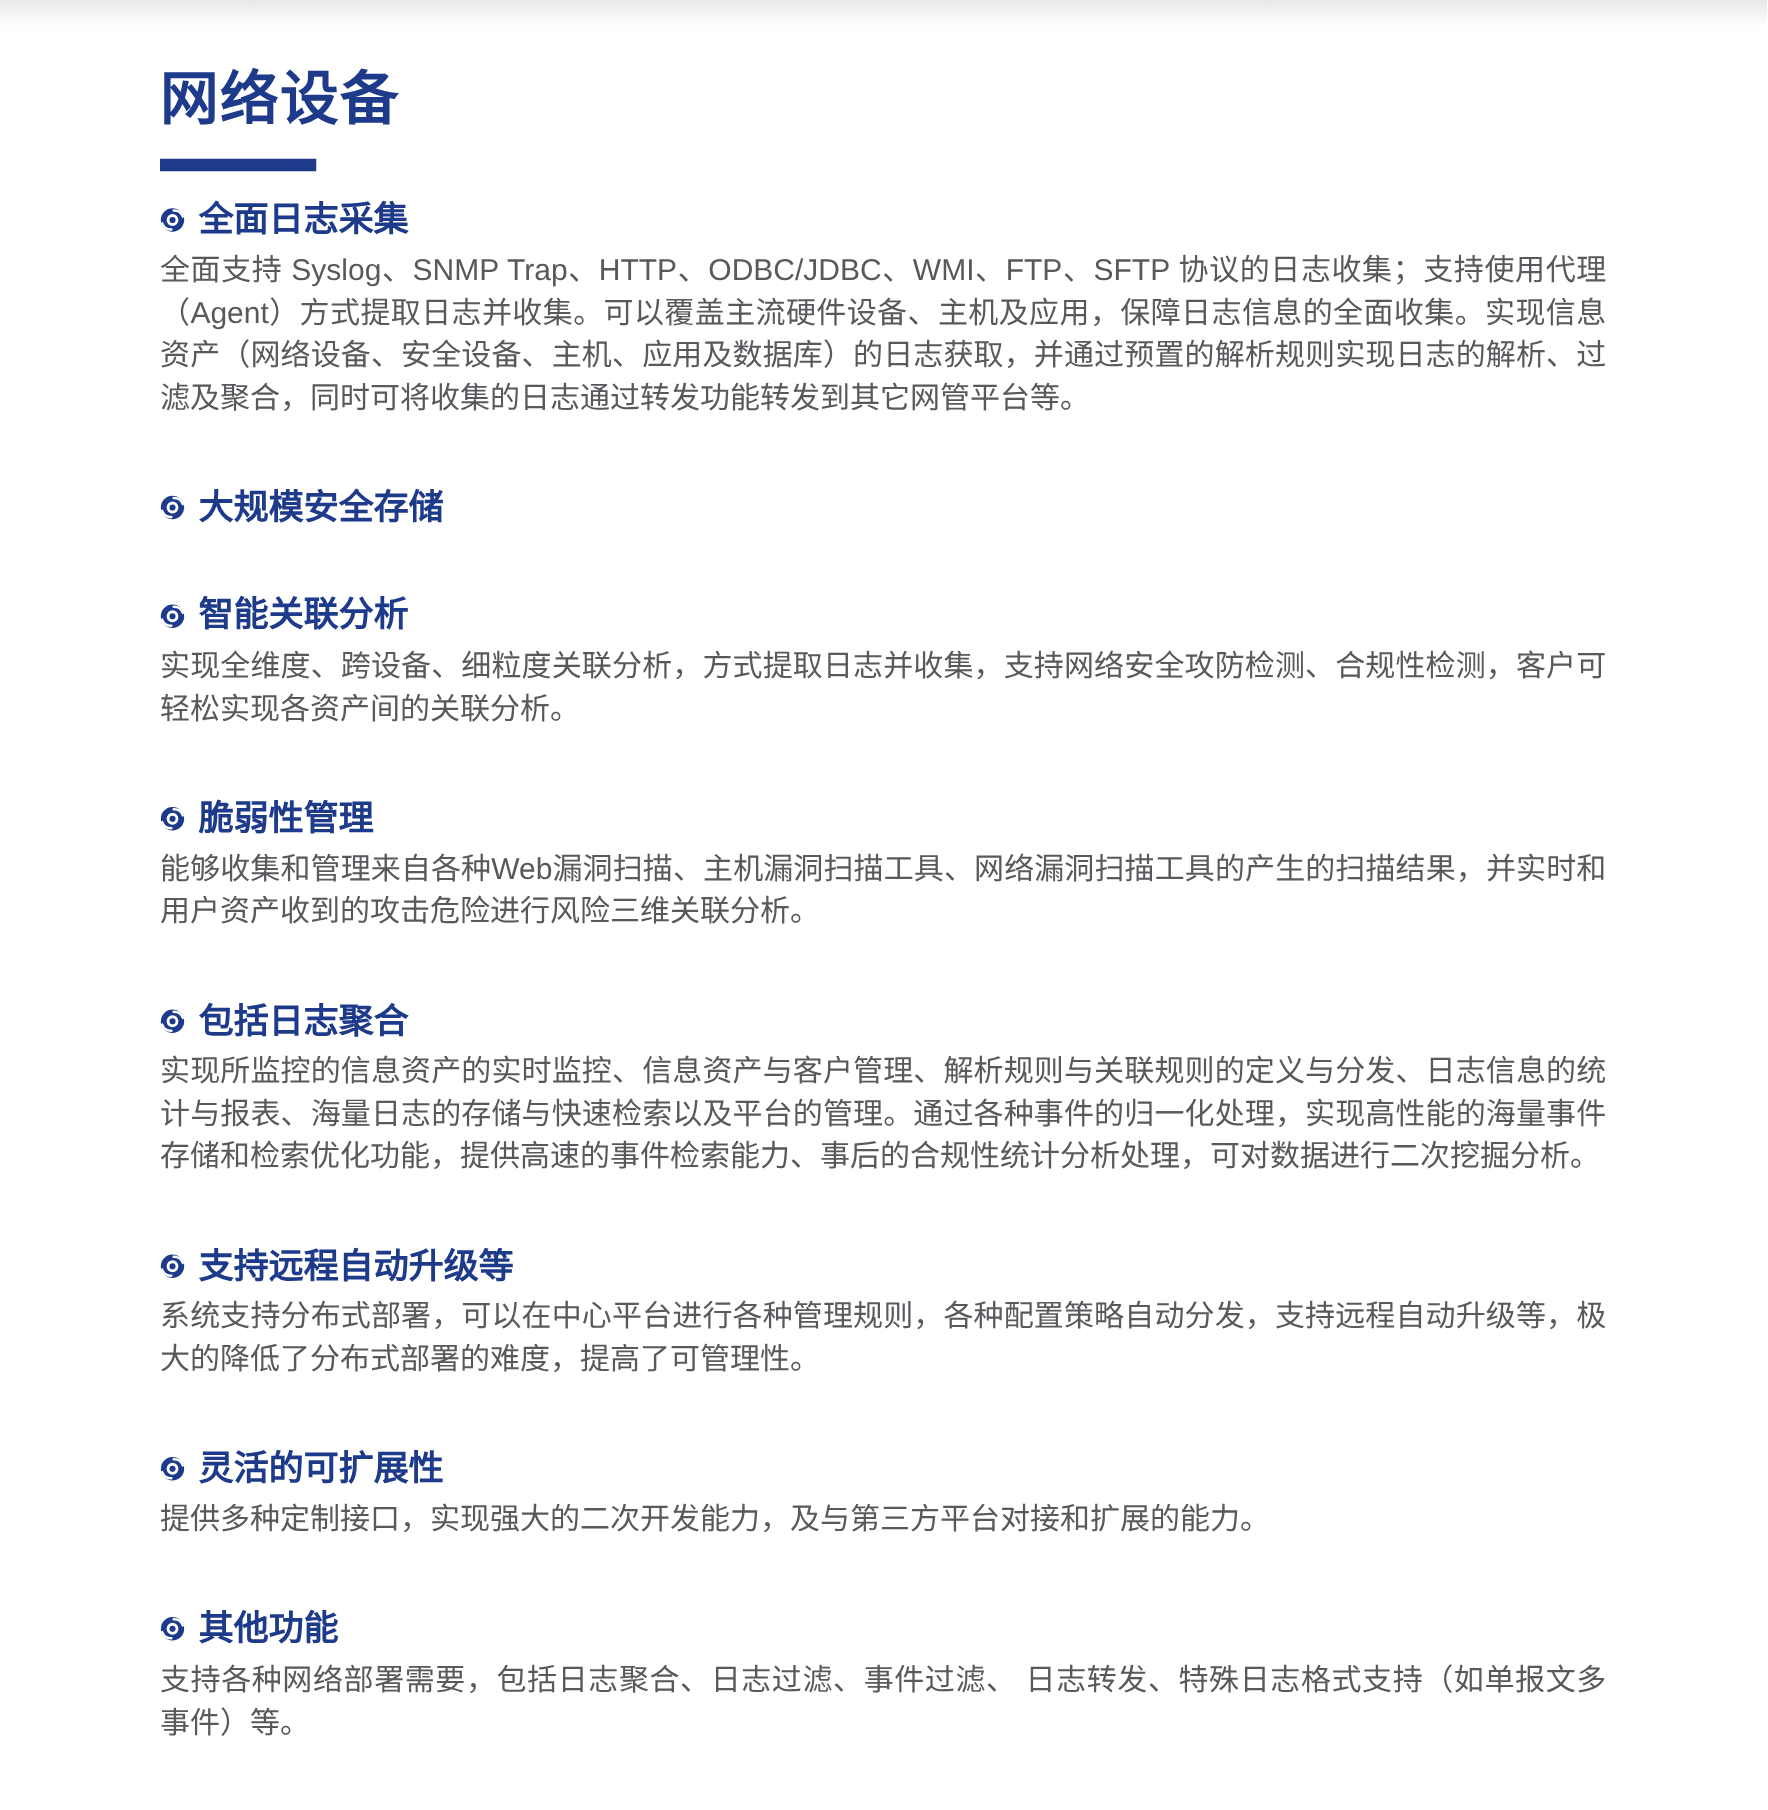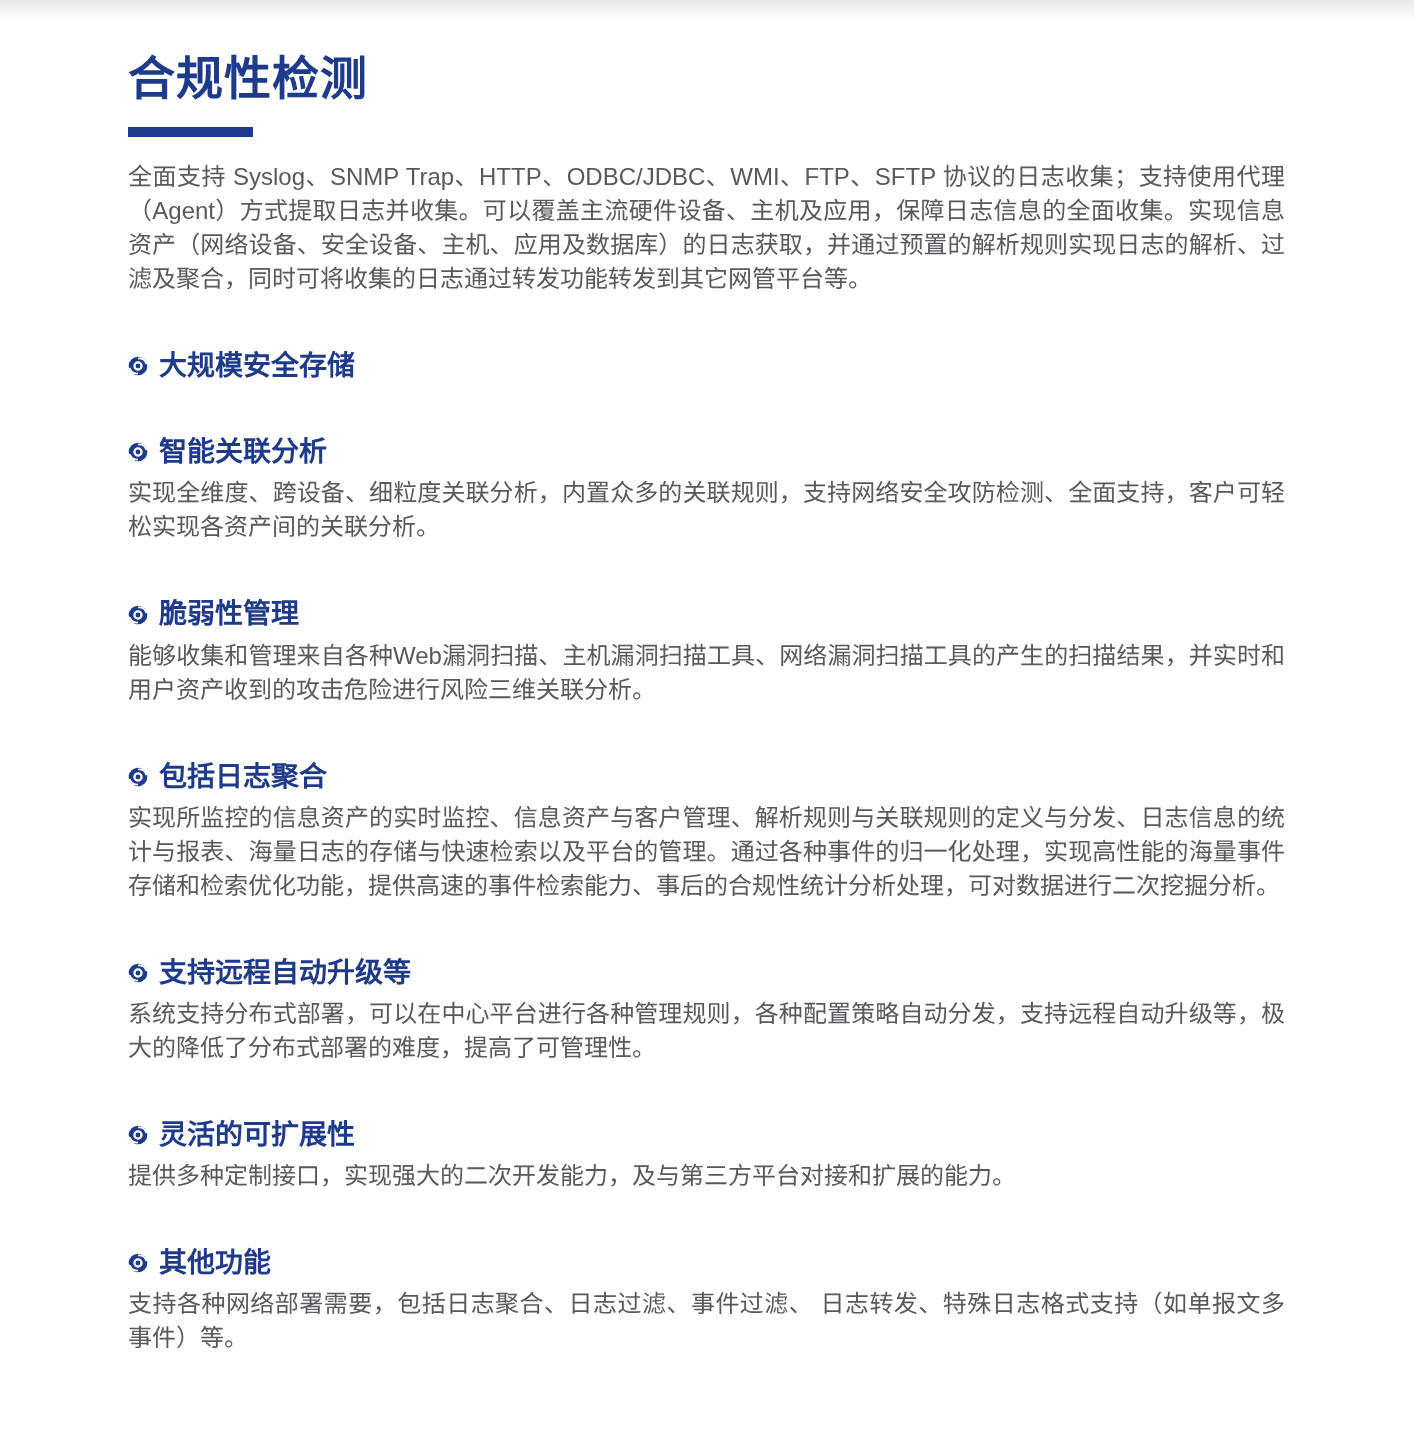--- a/index.html
+++ b/index.html
@@ -89,47 +89,53 @@
     </g>
   </defs>
 </svg>
 
 <div class="page">
   <div class="top-gradient"></div>
 
   <div class="wrap">
 
     <header class="page-header">
-      <h1 class="page-title">合规性检测</h1>
+      <h1 class="page-title">网络设备</h1>
       <div class="title-underline"></div>
     </header>
 
     <main class="content">
 
       <section class="feature">
+        <h2 class="feature-heading">
+          <svg class="bullet" viewBox="0 0 24 24">
+              <use href="#swirl-glyph"></use>
+            </svg>
+          <span>全面日志采集</span>
+        </h2>
         <p class="feature-body">全面支持 Syslog、SNMP Trap、HTTP、ODBC/JDBC、WMI、FTP、SFTP 协议的日志收集；支持使用代理（Agent）方式提取日志并收集。可以覆盖主流硬件设备、主机及应用，保障日志信息的全面收集。实现信息资产（网络设备、安全设备、主机、应用及数据库）的日志获取，并通过预置的解析规则实现日志的解析、过滤及聚合，同时可将收集的日志通过转发功能转发到其它网管平台等。</p>
       </section>
 
       <section class="feature">
         <h2 class="feature-heading">
           <svg class="bullet" viewBox="0 0 24 24">
               <use href="#swirl-glyph"></use>
             </svg>
           <span>大规模安全存储</span>
         </h2>
       </section>
 
       <section class="feature">
         <h2 class="feature-heading">
           <svg class="bullet" viewBox="0 0 24 24">
               <use href="#swirl-glyph"></use>
             </svg>
           <span>智能关联分析</span>
         </h2>
-        <p class="feature-body">实现全维度、跨设备、细粒度关联分析，内置众多的关联规则，支持网络安全攻防检测、全面支持，客户可轻松实现各资产间的关联分析。</p>
+        <p class="feature-body">实现全维度、跨设备、细粒度关联分析，方式提取日志并收集，支持网络安全攻防检测、合规性检测，客户可轻松实现各资产间的关联分析。</p>
       </section>
 
       <section class="feature">
         <h2 class="feature-heading">
           <svg class="bullet" viewBox="0 0 24 24">
               <use href="#swirl-glyph"></use>
             </svg>
           <span>脆弱性管理</span>
         </h2>
         <p class="feature-body">能够收集和管理来自各种Web漏洞扫描、主机漏洞扫描工具、网络漏洞扫描工具的产生的扫描结果，并实时和用户资产收到的攻击危险进行风险三维关联分析。</p>

